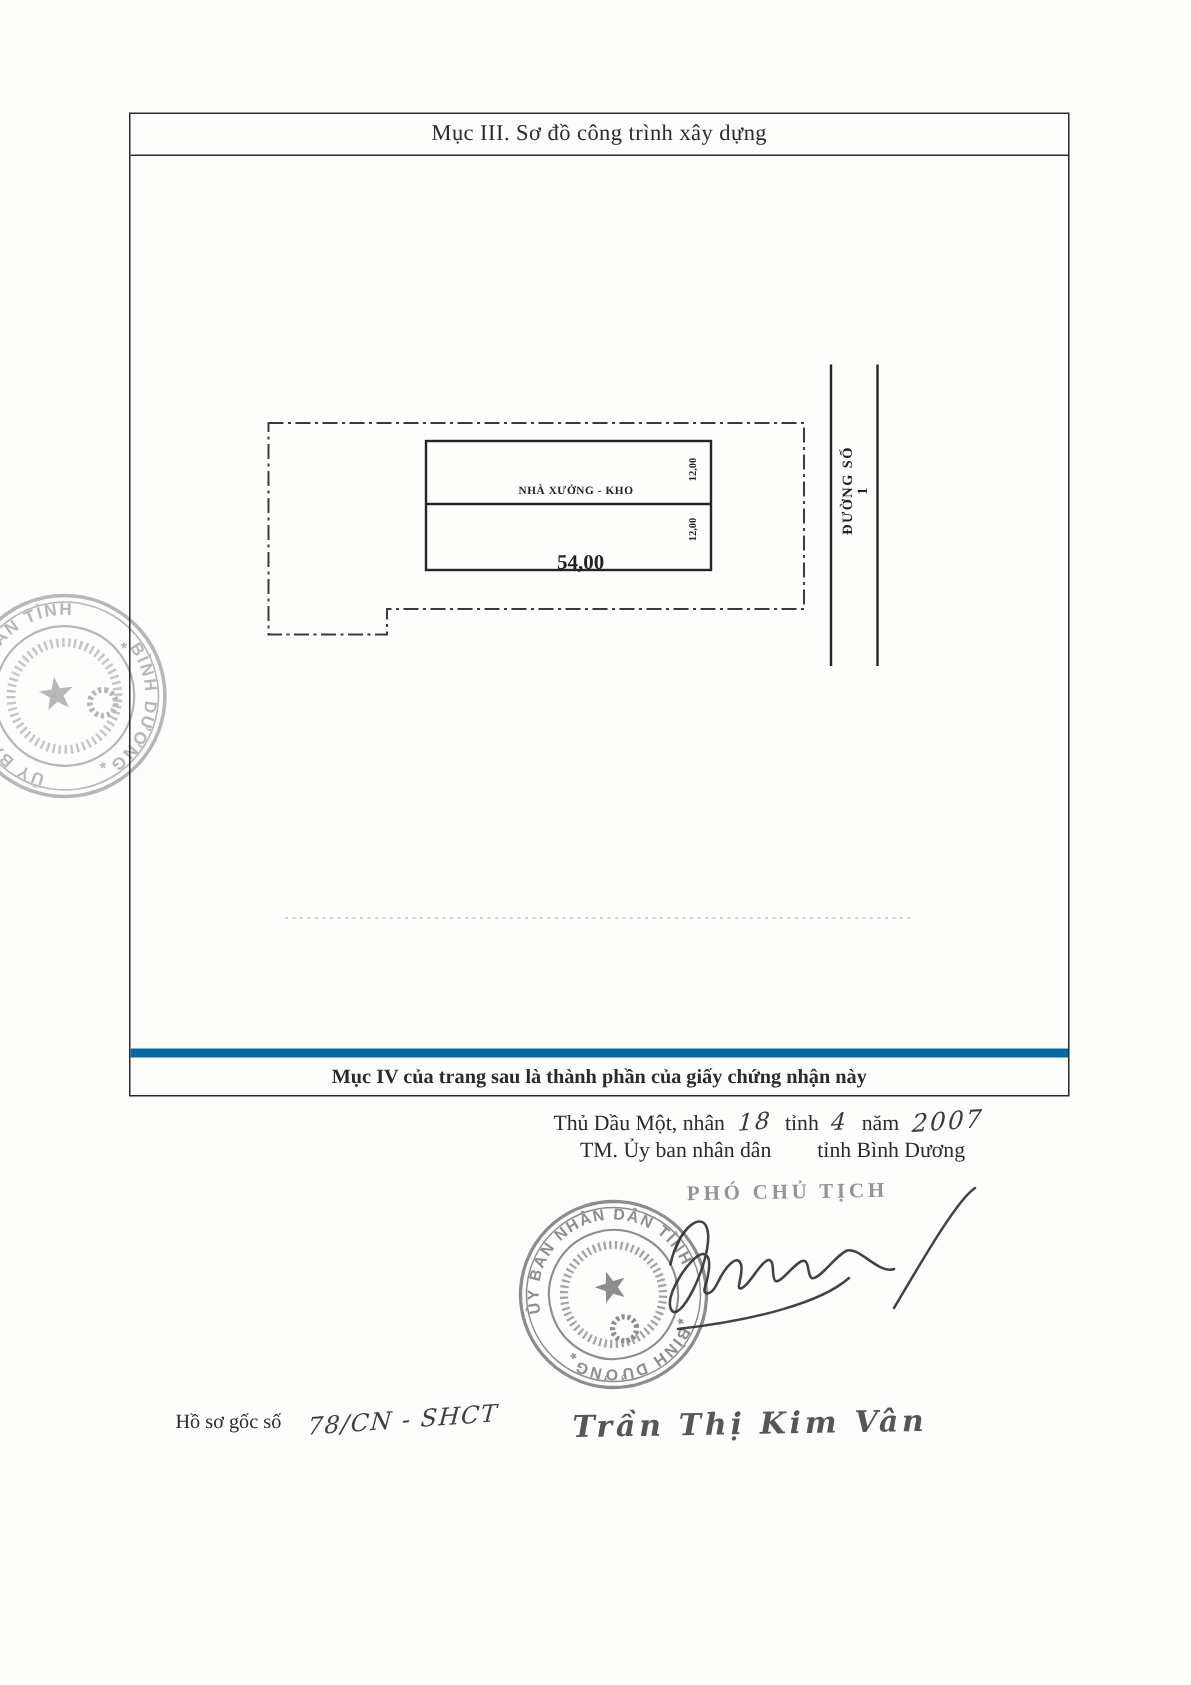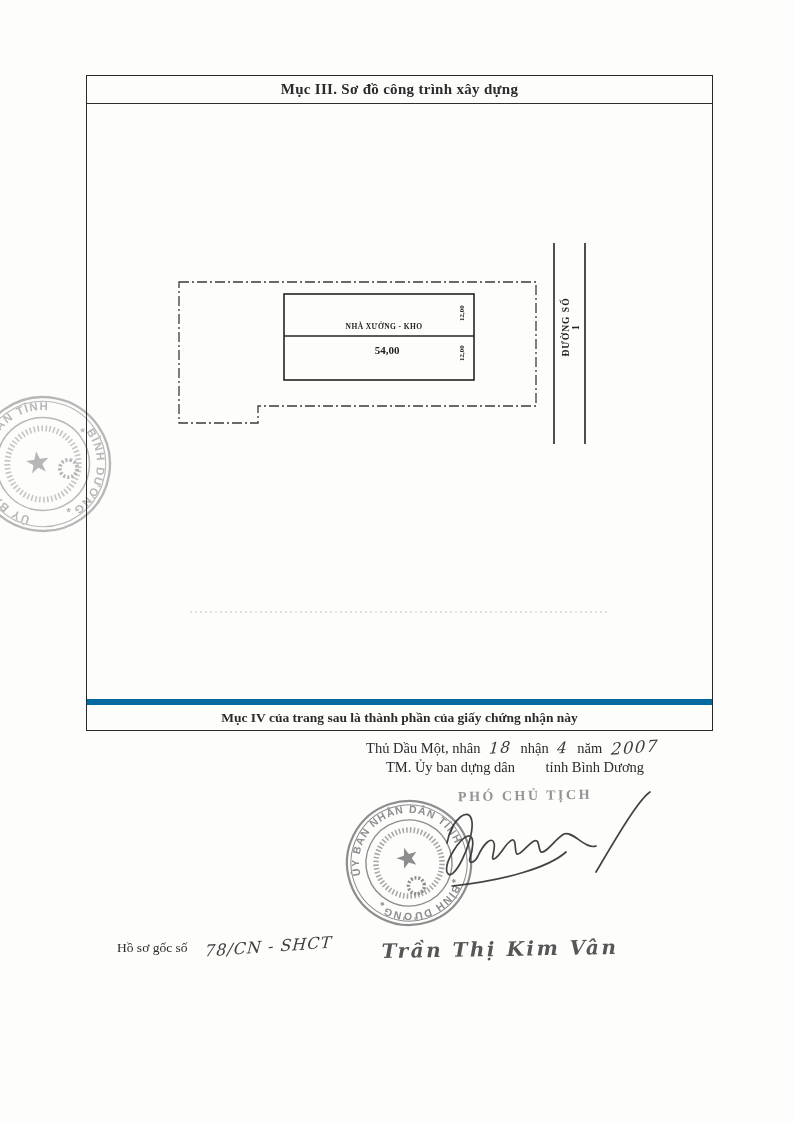--- a/index.html
+++ b/index.html
@@ -5,35 +5,35 @@
   html,body{margin:0;padding:0;background:#e8e8e8;}
   .page{position:relative;width:794px;height:1123px;background:#fdfdfc;overflow:hidden;
         font-family:"Liberation Serif",serif;color:#2b2b2b;}
   .abs{position:absolute;}
 
   
   .cert-box{position:absolute;left:86px;top:75px;width:625px;height:654px;
             border:1.6px solid #2a2a2a;background:transparent;z-index:2;}
   .title-bar{position:absolute;top:0;left:0;right:0;height:27px;border-bottom:1.4px solid #2e2e2e;
              display:flex;align-items:center;justify-content:center;
-             font-weight:bold;font-size:15px;letter-spacing:.3px;}
+             font-weight:normal;font-size:15px;letter-spacing:.3px;}
   .footer-bar{position:absolute;bottom:0;left:0;right:0;height:25px;border-top:6px solid #0369a1;
               display:flex;align-items:center;justify-content:center;
               font-weight:bold;font-size:13.5px;}
 
   
   svg.overlay{position:absolute;left:0;top:0;z-index:3;pointer-events:none;}
   .dashline{fill:none;stroke:#3a3a3a;stroke-width:1.3;stroke-dasharray:10 3 2 3;}
   .solid{fill:none;stroke:#242424;stroke-width:1.6;}
   .faint{fill:none;stroke:#c4c4c4;stroke-width:1;stroke-dasharray:2 3;}
 
   
   .lbl{position:absolute;z-index:4;text-align:center;color:#222;}
   .building-lbl{left:284px;top:322px;width:200px;font-size:7.5px;font-weight:bold;letter-spacing:.4px;}
-  .len-lbl{left:292px;top:344px;width:190px;font-size:11px;font-weight:bold;}
+  .len-lbl{left:292px;top:368px;width:190px;font-size:14px;font-weight:bold;}
   .dim-lbl{width:34px;height:14px;font-size:7px;font-weight:bold;transform:rotate(-90deg);}
   .dim-top{left:448px;top:306px;}
   .dim-bot{left:448px;top:346px;}
   .road-lbl{left:536px;top:320px;width:64px;height:14px;font-size:9.5px;font-weight:bold;
             letter-spacing:1px;transform:rotate(-90deg);}
 
   
   .date-line{left:330px;top:738px;width:370px;text-align:center;font-size:14.5px;z-index:4;}
   .tm-line{left:330px;top:759px;width:370px;text-align:center;font-size:14.5px;z-index:4;}
   .tm-line .province{margin-left:27px;}
@@ -107,28 +107,28 @@
 
   <div class="lbl building-lbl abs">NHÀ XƯỞNG - KHO</div>
   <div class="lbl len-lbl abs">54,00</div>
   <div class="lbl dim-lbl dim-top abs">12,00</div>
   <div class="lbl dim-lbl dim-bot abs">12,00</div>
   <div class="lbl road-lbl abs">ĐƯỜNG SỐ 1</div>
 
   <div class="date-line abs">
     <span>Thủ Dầu Một</span><span>, nhân</span>
     <span class="hw">18</span>
-    <span>nhận</span>
+    <span>tỉnh</span>
     <span class="hw">4</span>
     <span>năm</span>
     <span class="hw year">2007</span>
   </div>
 
   <div class="tm-line abs">
-    <span>TM. Ủy ban dựng dân</span>
+    <span>TM. Ủy ban nhân dân</span>
     <span class="province">tỉnh Bình Dương</span>
   </div>
 
   <div class="vice-title abs">PHÓ CHỦ TỊCH</div>
 
   <svg class="seal" style="left:329px;top:783px;" width="160" height="160" viewBox="-80 -80 160 160">
     <defs>
       <path id="arcTopA" d="M -48.3 12.9 A 50 50 0 1 1 48.3 12.9"></path>
       <path id="arcBotA" d="M 45.3 21.1 A 50 50 0 0 1 -45.3 21.1"></path>
     </defs>

